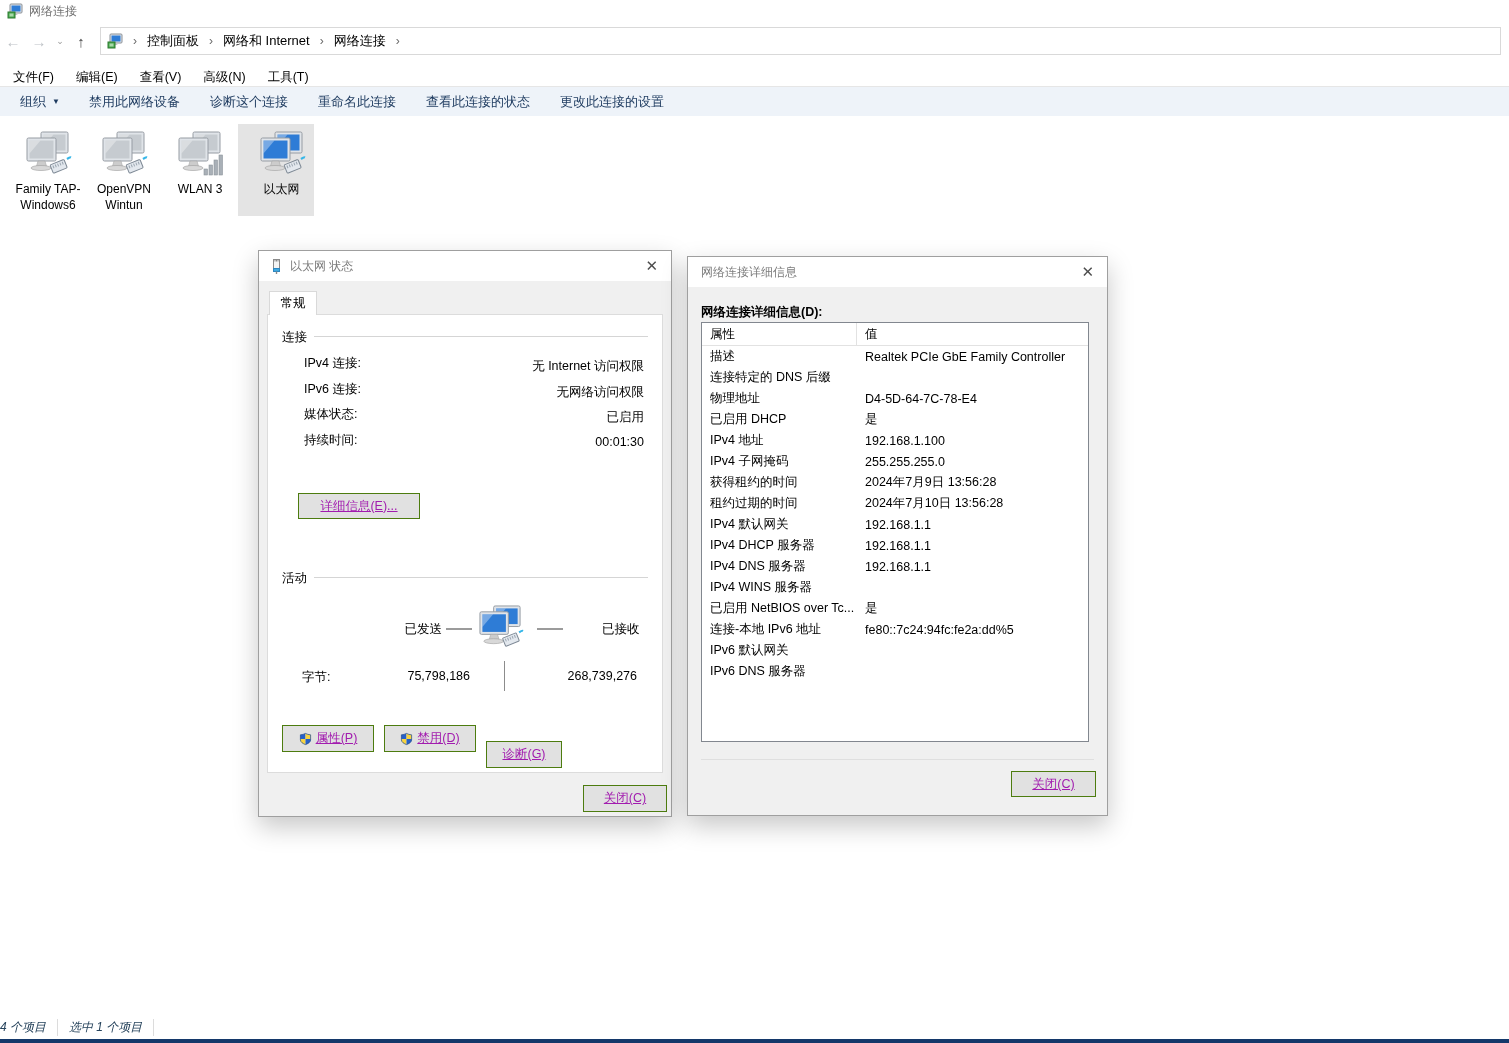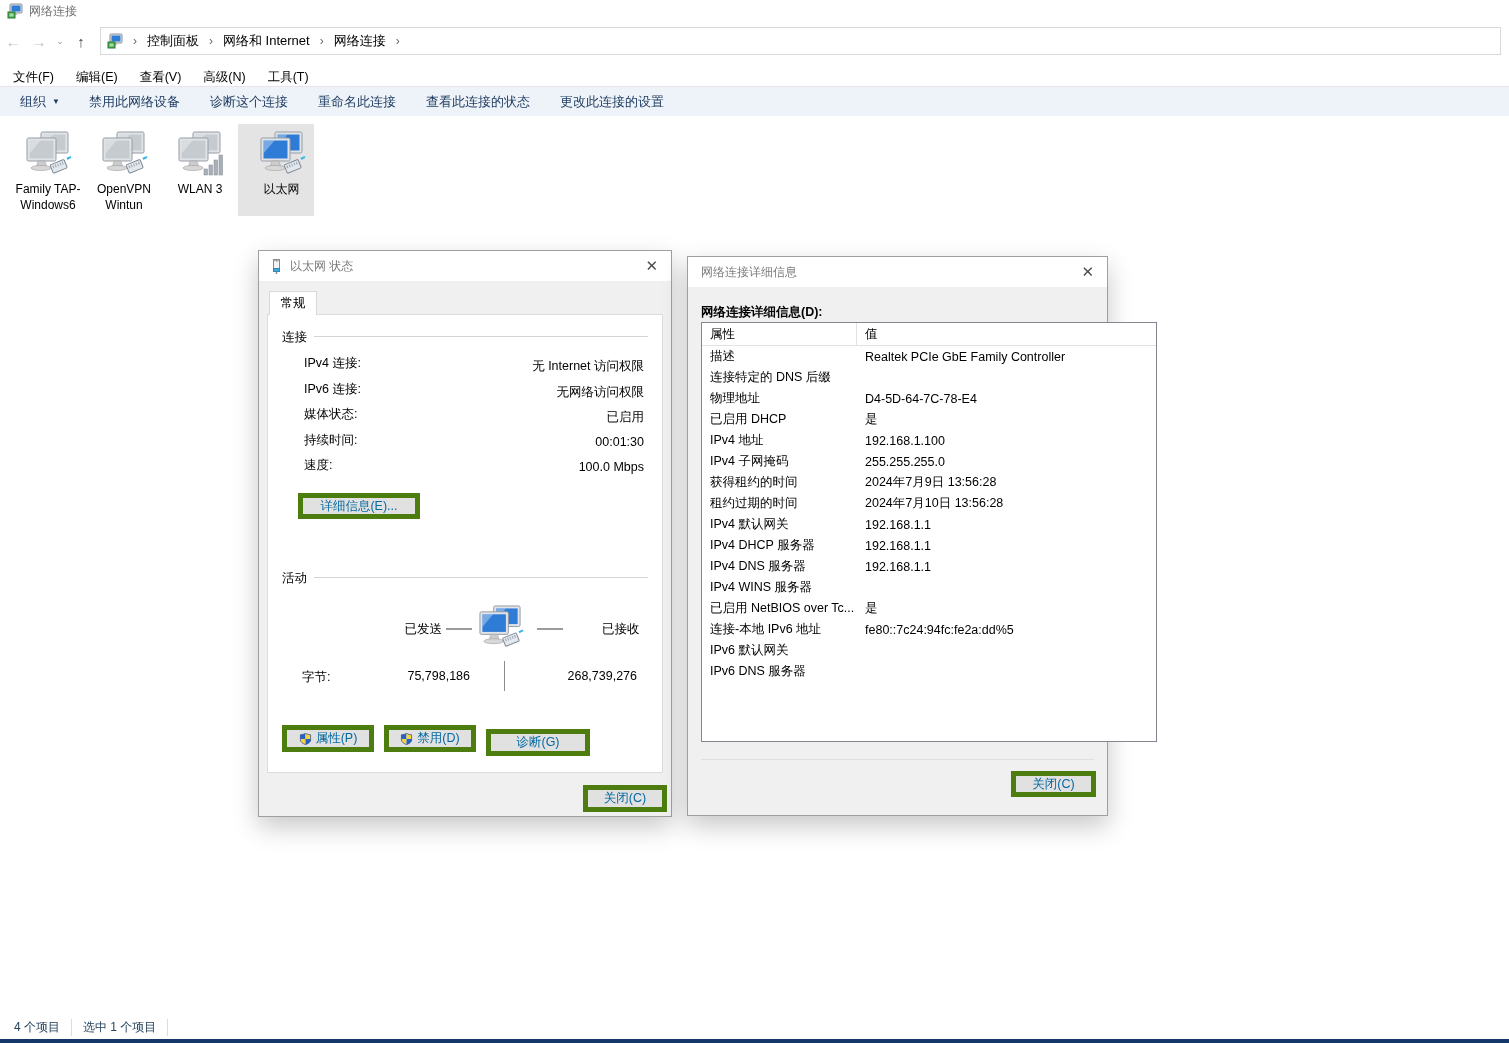--- a/index.html
+++ b/index.html
@@ -41,31 +41,31 @@
   .screen { fill:#c6cbd0; }
   .glare { fill:#ffffff; opacity:.35; }
   .t-ethernet-active .screen { fill:#2e7cd6; }
   .stand { fill:#cccccc; stroke:#a0a0a0; stroke-width:.5; }
   .base { fill:#d8d8d8; stroke:#a8a8a8; stroke-width:.7; }
   .wifi-bars { display:none; }
   .t-wifi .wifi-bars { display:block; }
   .t-wifi .rj45 { display:none; }
 
   
-  .statusbar { position:absolute; left:0; right:0; bottom:4px; height:24px; display:flex; align-items:center; padding-left:14px; font-size:12px; color:#26435c; background:#fff; }
+  .statusbar { position:absolute; left:0; right:0; bottom:4px; height:24px; display:flex; align-items:center; padding-left:0; font-size:12px; color:#26435c; background:#fff;font-style:italic; }
   .sb-item { padding-right:11px; margin-right:11px; border-right:1px solid #dcdcdc; }
   .navy-strip { position:absolute; left:0; right:0; bottom:0; height:4px; background:#14386a; }
 
   
   .dialog { position:absolute; background:#f0f0f0; border:1px solid #9f9f9f; box-shadow:0 10px 24px rgba(0,0,0,.22); }
   .dlg-titlebar { height:30px; background:#fff; position:relative; display:flex; align-items:center; padding-left:10px; }
   .dlg-title { color:#7b7b7b; font-size:12px; margin-left:6px; }
   .dlg-title.noicon { margin-left:3px; }
   .dlg-close { position:absolute; right:13px; top:5px; font-size:15px; color:#4d4d4d; line-height:20px; }
-  .btn { position:absolute; background:#e1e1e1; border:5px solid #4d7c0f; font-size:12.5px; display:flex; align-items:center; justify-content:center; font-family:inherit; color:#0369a1; }
+  .btn { position:absolute; background:#e1e1e1; border:1px solid #4d7c0f; font-size:12.5px; display:flex; align-items:center; justify-content:center; font-family:inherit; color:#a21caf;text-decoration:underline; }
 
   
   .dlg-status { left:258px; top:250px; width:414px; height:567px; }
   .tab { position:absolute; left:10px; top:40px; width:48px; height:24px; background:#fff; border:1px solid #d9d9d9; border-bottom:none; z-index:2; display:flex; align-items:center; justify-content:center; font-size:12.5px; }
   .tab-page { position:absolute; left:8px; top:63px; right:8px; height:459px; background:#fff; border:1px solid #dcdcdc; z-index:1; }
   .grp-label { position:absolute; left:14px; font-size:12.5px; }
   .grp-line { position:absolute; right:14px; border-top:1px solid #d5d5d5; }
   .conn-rows { position:absolute; left:0; top:38px; right:0; }
   .conn-row { position:relative; height:25.5px; }
   .conn-label { position:absolute; left:36px; top:2px; }
@@ -74,28 +74,28 @@
   .act-label-sent { position:absolute; left:118px; width:56px; top:306px; text-align:right; }
   .act-label-recv { position:absolute; left:334px; top:306px; }
   .act-dash { position:absolute; top:313px; width:26px; height:2px; background:#9b9b9b; }
   .act-icon { position:absolute; left:209px; top:289px; width:47px; height:47px; }
   .bytes-label { position:absolute; left:34px; top:354px; }
   .bytes-sent { position:absolute; left:80px; width:122px; top:354px; text-align:right; }
   .bytes-divider { position:absolute; left:236px; top:346px; width:1px; height:30px; background:#8c8c8c; }
   .bytes-recv { position:absolute; left:257px; width:112px; top:354px; text-align:right; }
   .btn-props { left:14px; top:410px; width:92px; height:27px; }
   .btn-disable { left:116px; top:410px; width:92px; height:27px; }
-  .btn-diagnose { left:218px; top:414px; width:104px; height:27px; }
+  .btn-diagnose { left:218px; top:426px; width:76px; height:27px; }
   .btn .shield { margin-right:4px; }
   .btn-close-status { left:324px; top:534px; width:84px; height:27px; }
 
   
   .dlg-details { left:687px; top:256px; width:421px; height:560px; }
   .details-label { position:absolute; left:13px; top:47px; font-size:12.5px;font-weight:bold; }
-  .listbox { position:absolute; left:13px; top:65px; width:456px; height:420px; background:#fff; border:1px solid #82878f; overflow:hidden; }
+  .listbox { position:absolute; left:13px; top:65px; width:388px; height:420px; background:#fff; border:1px solid #82878f; overflow:hidden; }
   .lv-header { display:flex; height:23px; border-bottom:1px solid #e2e2e2; align-items:center; }
   .lv-h-prop { width:155px; padding-left:8px; border-right:1px solid #e2e2e2; height:100%; display:flex; align-items:center; }
   .lv-h-val { padding-left:8px; }
   .lv-row { display:flex; height:21px; align-items:center; }
   .lv-prop { width:155px; padding-left:8px; white-space:nowrap; overflow:hidden; flex-shrink:0; }
   .lv-val { padding-left:8px; white-space:nowrap; overflow:hidden; }
   .details-sep { position:absolute; left:13px; right:13px; top:502px; border-top:1px solid #dfdfdf; }
   .btn-close-details { left:323px; top:514px; width:85px; height:26px; }
 </style>
 </head>
@@ -358,24 +358,20 @@
         <div class="conn-row">
           <span class="conn-label">媒体状态:</span>
           <span class="conn-value">已启用</span>
         </div>
 
         <div class="conn-row">
           <span class="conn-label">持续时间:</span>
           <span class="conn-value">00:01:30</span>
         </div>
 
-        <div class="conn-row">
-          <span class="conn-label">速度:</span>
-          <span class="conn-value">100.0 Mbps</span>
-        </div>
       </div>
 
     <button class="btn btn-details">详细信息(E)...</button>
 
     <div class="grp-label" style="top:255px">活动</div>
     <div class="grp-line" style="top:262px; left:46px"></div>
 
     <span class="act-label-sent">已发送</span>
     <span class="act-dash" style="left:178px"></span>
     <span class="act-icon">

